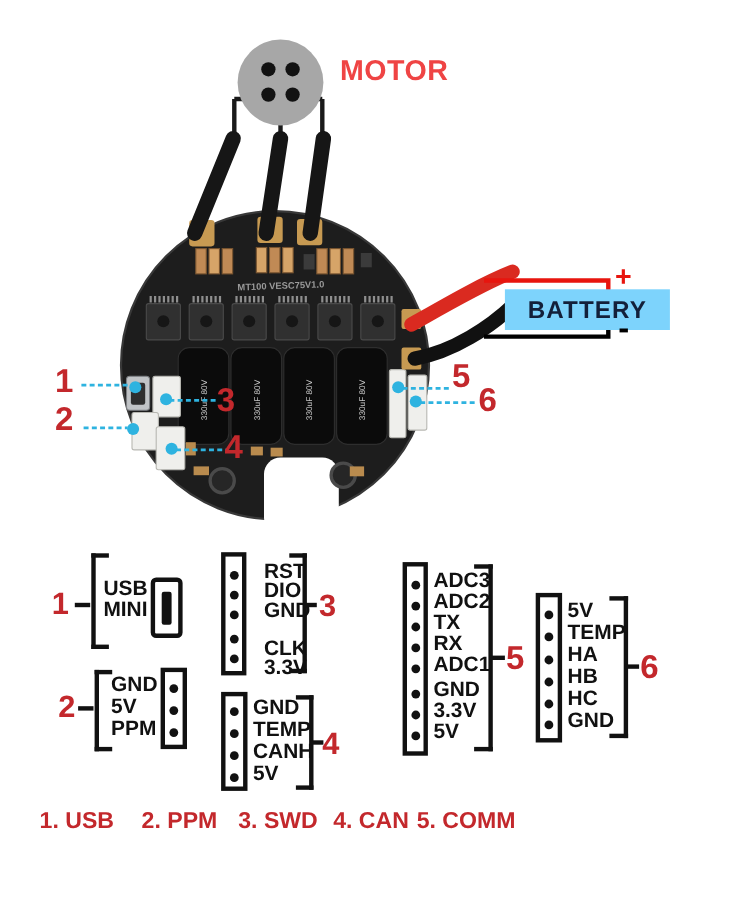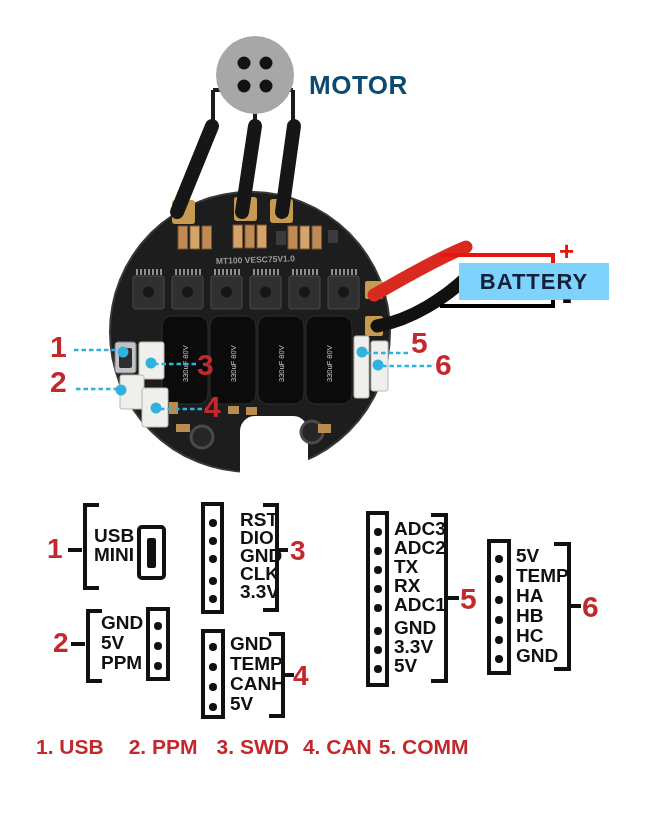--- a/index.html
+++ b/index.html
@@ -1,21 +1,21 @@
 <!DOCTYPE html>
 <html><head>
 <meta charset="utf-8">
 <style>
   html,body{margin:0;padding:0;background:#fff;}
   .stage{position:relative;width:668px;height:826px;background:#fff;overflow:hidden;
          font-family:"Liberation Sans",sans-serif;}
   .abs{position:absolute;}
   .photo-svg{position:absolute;left:0;top:0;}
   
-  .motor-label{left:309px;top:70px;font-size:26px;font-weight:bold;color:#0c4a6e;letter-spacing:.5px;}
+  .motor-label{left:309px;top:49px;font-size:26px;font-weight:bold;color:#ef4444;letter-spacing:.5px;}
   .battery-box{left:459px;top:263px;width:150px;height:37px;background:#7dd3fc;
                display:flex;align-items:center;justify-content:center;}
   .battery-box span{font-size:22px;font-weight:bold;color:#13203a;letter-spacing:1px;}
   .plus-sign{left:559px;top:238px;font-size:26px;font-weight:bold;color:#e8150e;line-height:1;}
   .minus-sign{left:562px;top:284px;font-size:30px;font-weight:bold;color:#000;line-height:1;}
   
   .marker{font-size:30px;font-weight:bold;color:#c3282c;line-height:1;}
   
   .pnum{font-size:28px;font-weight:bold;color:#c3282c;line-height:1;}
   .pnum-lg{font-size:30px;}
@@ -213,21 +213,21 @@
       <span class="pdot" style="top:13px;"></span>
         <span class="pdot" style="top:31px;"></span>
       <span class="pdot" style="top:49px;"></span>
         <span class="pdot" style="top:71px;"></span>
       <span class="pdot" style="top:89px;"></span>
     </div>
     <div class="abs plabels tight" style="left:240px;top:511px;">
       <div>RST</div>
       <div>DIO</div>
       <div>GND</div>
-      <div style="margin-top:0;">CLK</div>
+      <div style="margin-top:16px;">CLK</div>
       <div>3.3V</div>
     </div>
     <div class="abs bracket-r" style="left:263px;top:503px;width:12px;height:101px;"></div>
     <div class="abs dash" style="left:276px;top:548px;width:12px;"></div>
     <div class="abs pnum" style="left:290px;top:537px;">3</div>
   </div>
 
   <div>
     <div class="abs pnum" style="left:53px;top:629px;">2</div>
     <div class="abs dash" style="left:71px;top:642px;width:14px;"></div>

